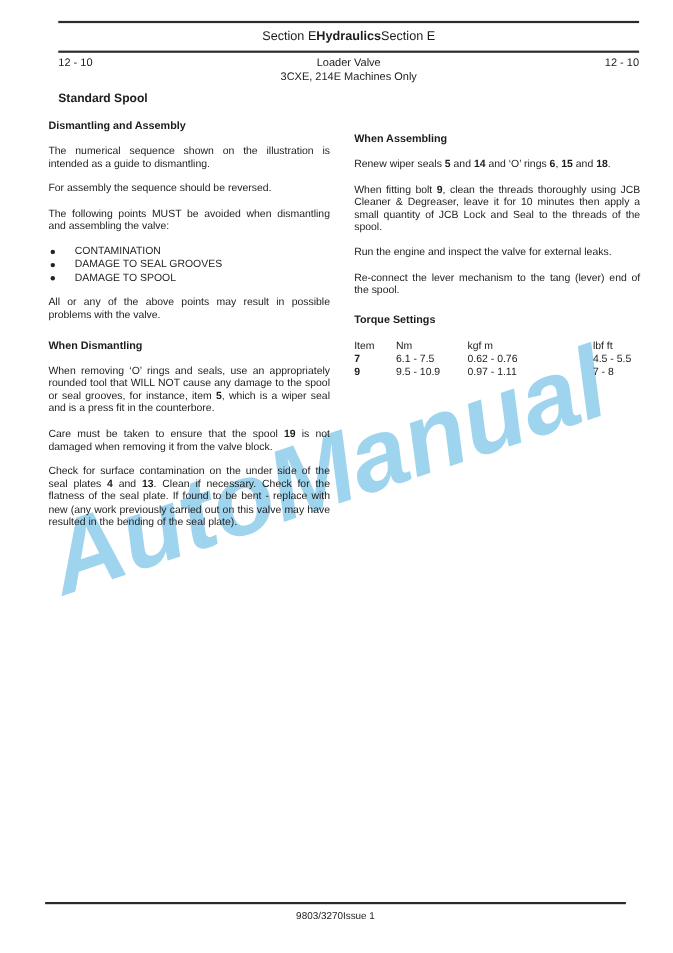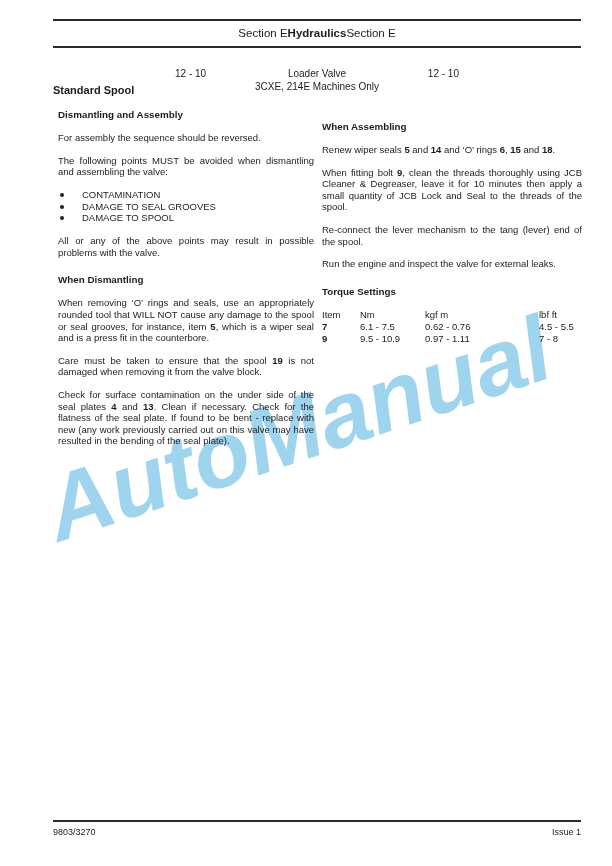--- a/index.html
+++ b/index.html
@@ -19,51 +19,51 @@
     user-select:none;
   }
   
   .layer { position:absolute; inset:0; z-index:1; }
   
   .header { position:absolute; left:53px; top:19px; width:528px; }
   .rule { border-top:2px solid #2b2b2b; height:0; }
   .hrow1 { display:flex; justify-content:center; align-items:baseline;
            font-size:11.5px; line-height:14px; padding:5px 0 6px; }
   .hrow1 .hcenter { font-weight:bold; }
-  .hrow2 { display:flex; justify-content:center; padding-top:20px;
+  .hrow2 { display:flex; justify-content:space-between; padding-top:4px;
            font-size:10px; line-height:12.5px; }
   .hrow2 .hc { text-align:center; }
   .hrow2 .hside { width:80px; }
   .hrow2 .hside.right { text-align:right; }
   .page-title { position:absolute; left:53px; top:84px;
                 font-size:11px; font-weight:bold; }
   
   .col { position:absolute; z-index:1; }
-  .col-left  { left:58px;  top:109px; width:256px; }
+  .col-left  { left:44px;  top:109px; width:256px; }
   .col-right { left:322px; top:121px; width:260px; }
   .col h4 { font-size:9.8px; font-weight:bold; margin:0 0 12px; }
   .col h4.gap { margin-top:16px; }
   .col p  { font-size:9.5px; line-height:11.6px; margin:0 0 11px;
             text-align:justify; }
   .col p.nojust { text-align:left; }
   
   .bullets { margin:11px 0 11px; }
   .bullet-row { display:flex; align-items:flex-start;
                 font-size:9.5px; line-height:11.8px; }
   .bullet-dot { width:4px; height:4px; border-radius:50%; background:#222;
                 margin:4px 18px 0 2px; flex:none; }
   
   .torque { margin-top:2px; }
   .trow { display:flex; font-size:9.5px; line-height:12px; }
   .tc0 { width:38px; } .tc1 { width:65px; } .tc2 { width:66px; } .tc3 { flex:1;padding-left:48px; }
   .titem { font-weight:bold; }
   
-  .footer { position:absolute; left:53px; top:820px; width:528px; z-index:1;
+  .footer { position:absolute; left:41px; top:820px; width:528px; z-index:1;
             border-top:2px solid #2b2b2b; padding-top:5px;
-            display:flex; justify-content:space-between;
+            display:flex; justify-content:center;
             font-size:9px; line-height:11px; }
 </style>
 </head>
 <body>
 
 <div class="page">
 
   <div class="watermark" style="color: rgb(159, 212, 238);">AutoManual</div>
 
   <div class="layer">
@@ -83,20 +83,21 @@
           <span>3CXE, 214E Machines Only</span>
         </span>
         <span class="hside right">12 - 10</span>
       </div>
     </div>
 
     <div class="page-title">Standard Spool</div>
 
     <div class="col col-left">
       <h4>Dismantling and Assembly</h4>
+      <p>The numerical sequence shown on the illustration is intended as a guide to dismantling.</p>
       <p class="nojust">For assembly the sequence should be reversed.</p>
       <p>The following points MUST be avoided when dismantling and assembling the valve:</p>
 
       <div class="bullets">
         <div class="bullet-row">
           <span class="bullet-dot"></span>
           <span>CONTAMINATION</span>
         </div>
         <div class="bullet-row">
           <span class="bullet-dot"></span>
@@ -113,22 +114,22 @@
       <h4 class="gap">When Dismantling</h4>
       <p><span>When removing ‘O’ rings and seals, use an appropriately rounded tool that WILL NOT cause any damage to the spool or seal grooves, for instance, item </span><b>5</b><span>, which is a wiper seal and is a press fit in the counterbore.</span></p>
       <p><span>Care must be taken to ensure that the spool </span><b>19</b><span> is not damaged when removing it from the valve block.</span></p>
       <p><span>Check for surface contamination on the under side of the seal plates </span><b>4</b><span> and </span><b>13</b><span>. Clean if necessary. Check for the flatness of the seal plate. If found to be bent - replace with new (any work previously carried out on this valve may have resulted in the bending of the seal plate).</span></p>
     </div>
 
     <div class="col col-right">
       <h4>When Assembling</h4>
       <p><span>Renew wiper seals </span><b>5</b><span> and </span><b>14</b><span> and ‘O’ rings </span><b>6</b><span>, </span><b>15</b><span> and </span><b>18</b><span>.</span></p>
       <p><span>When fitting bolt </span><b>9</b><span>, clean the threads thoroughly using JCB Cleaner &amp; Degreaser, leave it for 10 minutes then apply a small quantity of JCB Lock and Seal to the threads of the spool.</span></p>
+      <p>Run the engine and inspect the valve for external leaks.</p>
       <p>Re-connect the lever mechanism to the tang (lever) end of the spool.</p>
-      <p>Run the engine and inspect the valve for external leaks.</p>
 
       <h4 class="gap">Torque Settings</h4>
 
       <div class="torque">
         <div class="trow">
           <span class="tc0">Item</span>
           <span class="tc1">Nm</span>
           <span class="tc2">kgf m</span>
           <span class="tc3">lbf ft</span>
         </div>

